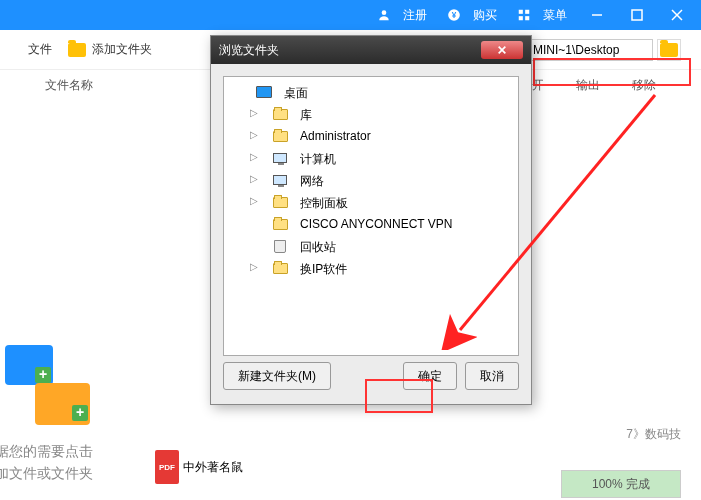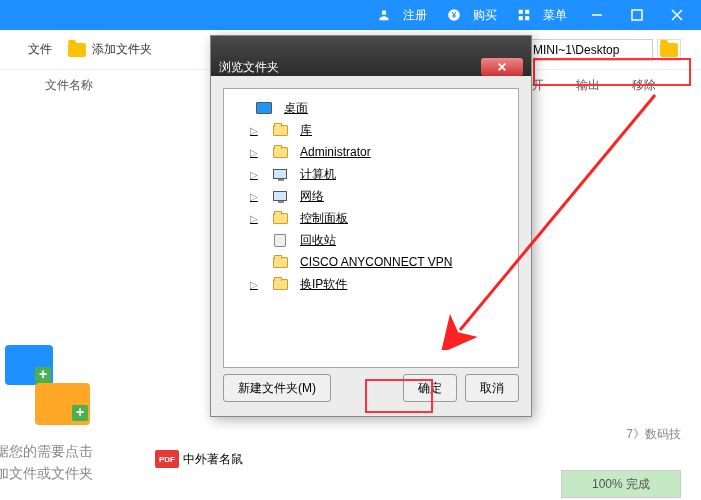--- a/index.html
+++ b/index.html
@@ -28,35 +28,35 @@
   
   .bg-area { position: relative; height: 400px; padding: 10px 20px; }
   .bigfolder { position: absolute; left: 0; top: 245px; width: 90px; height: 80px; }
   .bigfolder .top { width: 48px; height: 40px; background:#1E90FF; border-radius:4px; position:absolute; top:0; left:5px; }
   .bigfolder .plus1 { position:absolute; top:22px; left:35px; width:16px; height:16px; background:#4CAF50; border-radius:2px; color:#fff; text-align:center; line-height:14px; font-size:14px; font-weight:bold; }
   .bigfolder .bot { width:55px; height:42px; background:#FFA726; border-radius:4px; position:absolute; top:38px; left:35px; }
   .bigfolder .plus2 { position:absolute; top:60px; left:72px; width:16px; height:16px; background:#4CAF50; border-radius:2px; color:#fff; text-align:center; line-height:14px; font-size:14px; font-weight:bold; }
   .bg-text { position: absolute; color: #888; font-size: 14px; line-height: 1.6; }
   
   .pdf-item { position: absolute; left: 155px; top: 350px; display: flex; align-items: center; gap: 4px; }
-  .pdf-ico { width: 24px; height: 18px; background: #E53935; color: #fff; font-size: 8px; font-weight: bold; display: flex; align-items: center; justify-content: center; border-radius: 2px; }
+  .pdf-ico { width: 24px; height: 34px; background: #E53935; color: #fff; font-size: 8px; font-weight: bold; display: flex; align-items: center; justify-content: center; border-radius: 2px; }
   
   .progress-box { position: absolute; right: 20px; top: 370px; width: 120px; height: 28px; border: 1px solid #ccc; background: #3b82f6; position: absolute; }
   .progress-fill { height: 100%; background: #C5E8C5; display: flex; align-items: center; justify-content: center; color: #555; }
   
   
   .dialog { position: absolute; left: 210px; top: 35px; width: 322px; background: #ECECEC; border: 1px solid #888; box-shadow: 3px 3px 12px rgba(0,0,0,0.3); }
-  .dlg-title { height: 40px; display: flex; align-items: flex-end; padding: 0 8px; background: linear-gradient(180deg, #4A4A4A 0%, #2B2B2B 100%); color: #fff; font-size: 12px; }
+  .dlg-title { height: 28px; display: flex; align-items: center; padding: 0 8px; background: linear-gradient(180deg, #4A4A4A 0%, #2B2B2B 100%); color: #fff; font-size: 12px; }
   .dlg-title .spacer { flex: 1; }
   .dlg-close { width: 42px; height: 18px; background: linear-gradient(180deg,#E88 0%,#C33 100%); border-radius: 3px; display: flex; align-items: center; justify-content: center; cursor: pointer; }
   .dlg-close svg { width:10px; height:10px; stroke:#fff; stroke-width:2; }
   
   .dlg-body { padding: 12px; }
   .tree-wrap { border: 1px solid #aaa; background: #fff; height: 280px; padding: 8px 4px; overflow: auto; }
-  .tree-item { display: flex; align-items: center; height: 22px; gap: 12px; cursor: pointer; padding-left: 6px; white-space: nowrap; text-decoration: underline; }
+  .tree-item { display: flex; align-items: flex-start; height: 22px; gap: 12px; cursor: pointer; padding-left: 6px; white-space: nowrap; }
   .tree-item.level1 { padding-left: 22px; }
   .tree-item .tw { width: 10px; color: #888; font-size: 10px; }
   .tree-item .dot { width:10px; color:#888; font-size:14px; line-height:10px; text-align:center; }
   .ico { width:16px; height:14px; display:flex; align-items:center; justify-content:center; }
   .ico-desktop { width:16px; height:12px; background:#2196F3; border-radius:1px; border:1px solid #555; }
   .ico-folder { width:15px; height:11px; background:#FFE082; border:1px solid #C9A227; border-radius:1px; position:relative; }
   .ico-folder::before { content:""; position:absolute; top:-3px; left:0; width:6px; height:3px; background:#FFE082; border:1px solid #C9A227; border-bottom:none; border-radius:1px 1px 0 0; }
   .ico-pc { width:14px; height:10px; border:1px solid #555; background:#cfe8ff; position:relative; }
   .ico-pc::after { content:""; position:absolute; bottom:-3px; left:4px; width:6px; height:2px; background:#888; }
   .ico-bin { width:12px; height:13px; background:#eee; border:1px solid #888; border-radius:0 0 2px 2px; }
@@ -217,30 +217,30 @@
       <div class="tree-item level1">
           <span class="tw">▷</span>
           <span class="ico">
             <span class="ico-folder"></span>
           </span>
           <span>控制面板</span>
         </div>
       <div class="tree-item level1">
           <span class="dot"></span>
           <span class="ico">
+            <span class="ico-folder"></span>
+          </span>
+          <span>CISCO ANYCONNECT VPN</span>
+        </div>
+      <div class="tree-item level1">
+          <span class="dot"></span>
+          <span class="ico">
             <span class="ico-bin"></span>
           </span>
           <span>回收站</span>
-        </div>
-      <div class="tree-item level1">
-          <span class="dot"></span>
-          <span class="ico">
-            <span class="ico-folder"></span>
-          </span>
-          <span>CISCO ANYCONNECT VPN</span>
         </div>
       <div class="tree-item level1">
           <span class="tw">▷</span>
           <span class="ico">
             <span class="ico-folder"></span>
           </span>
           <span>换IP软件</span>
         </div>
     </div>
     <div class="dlg-btns">

